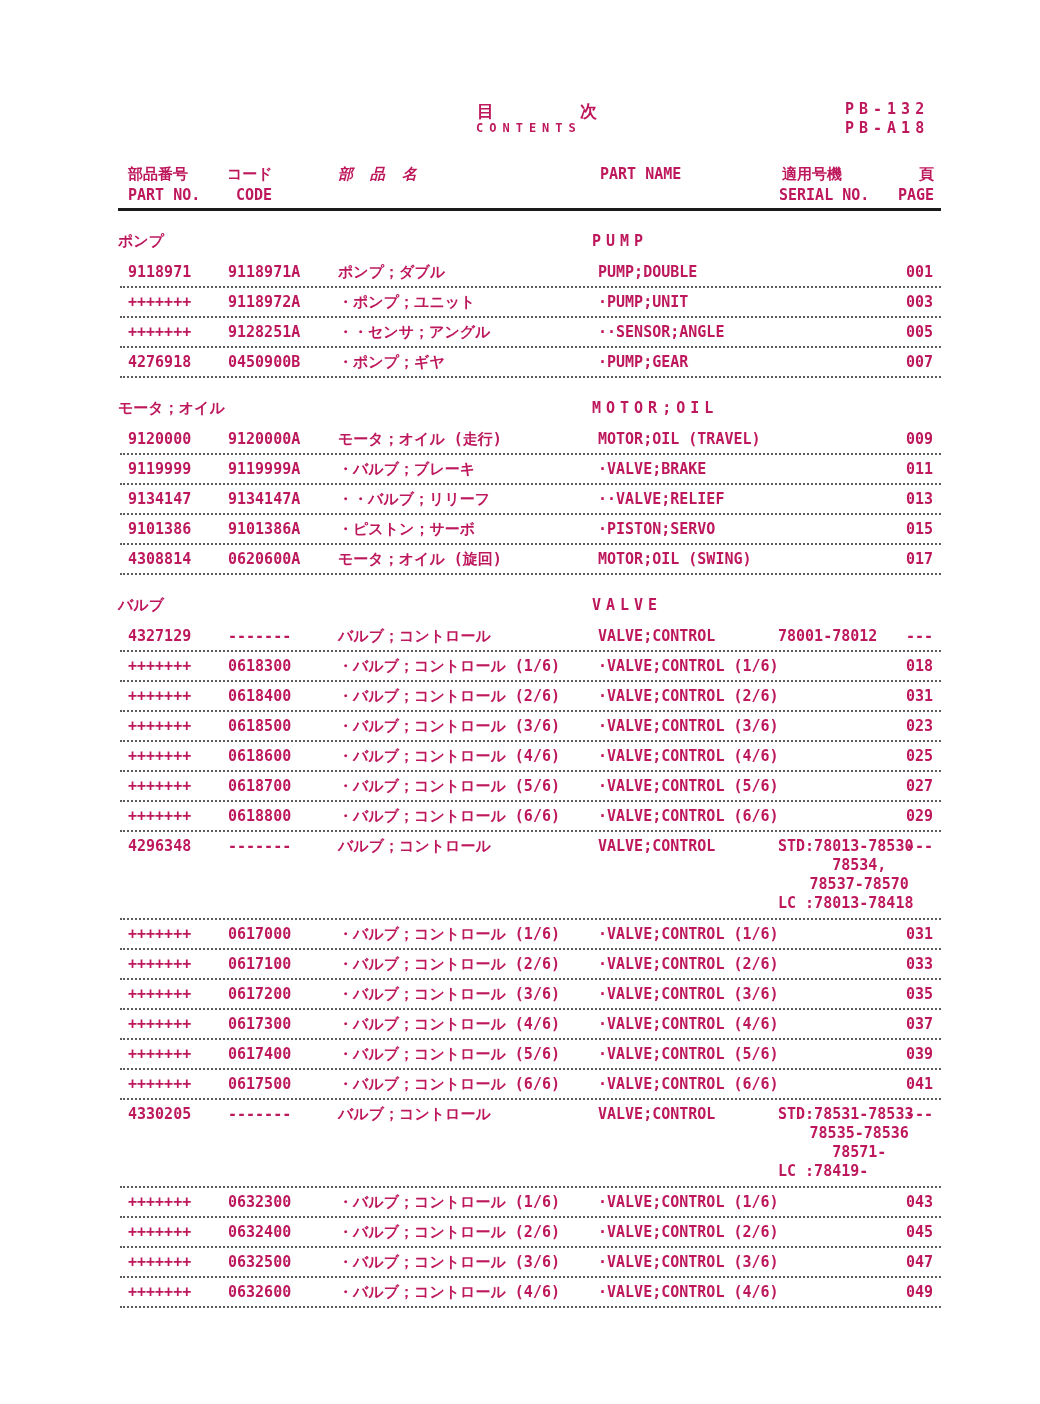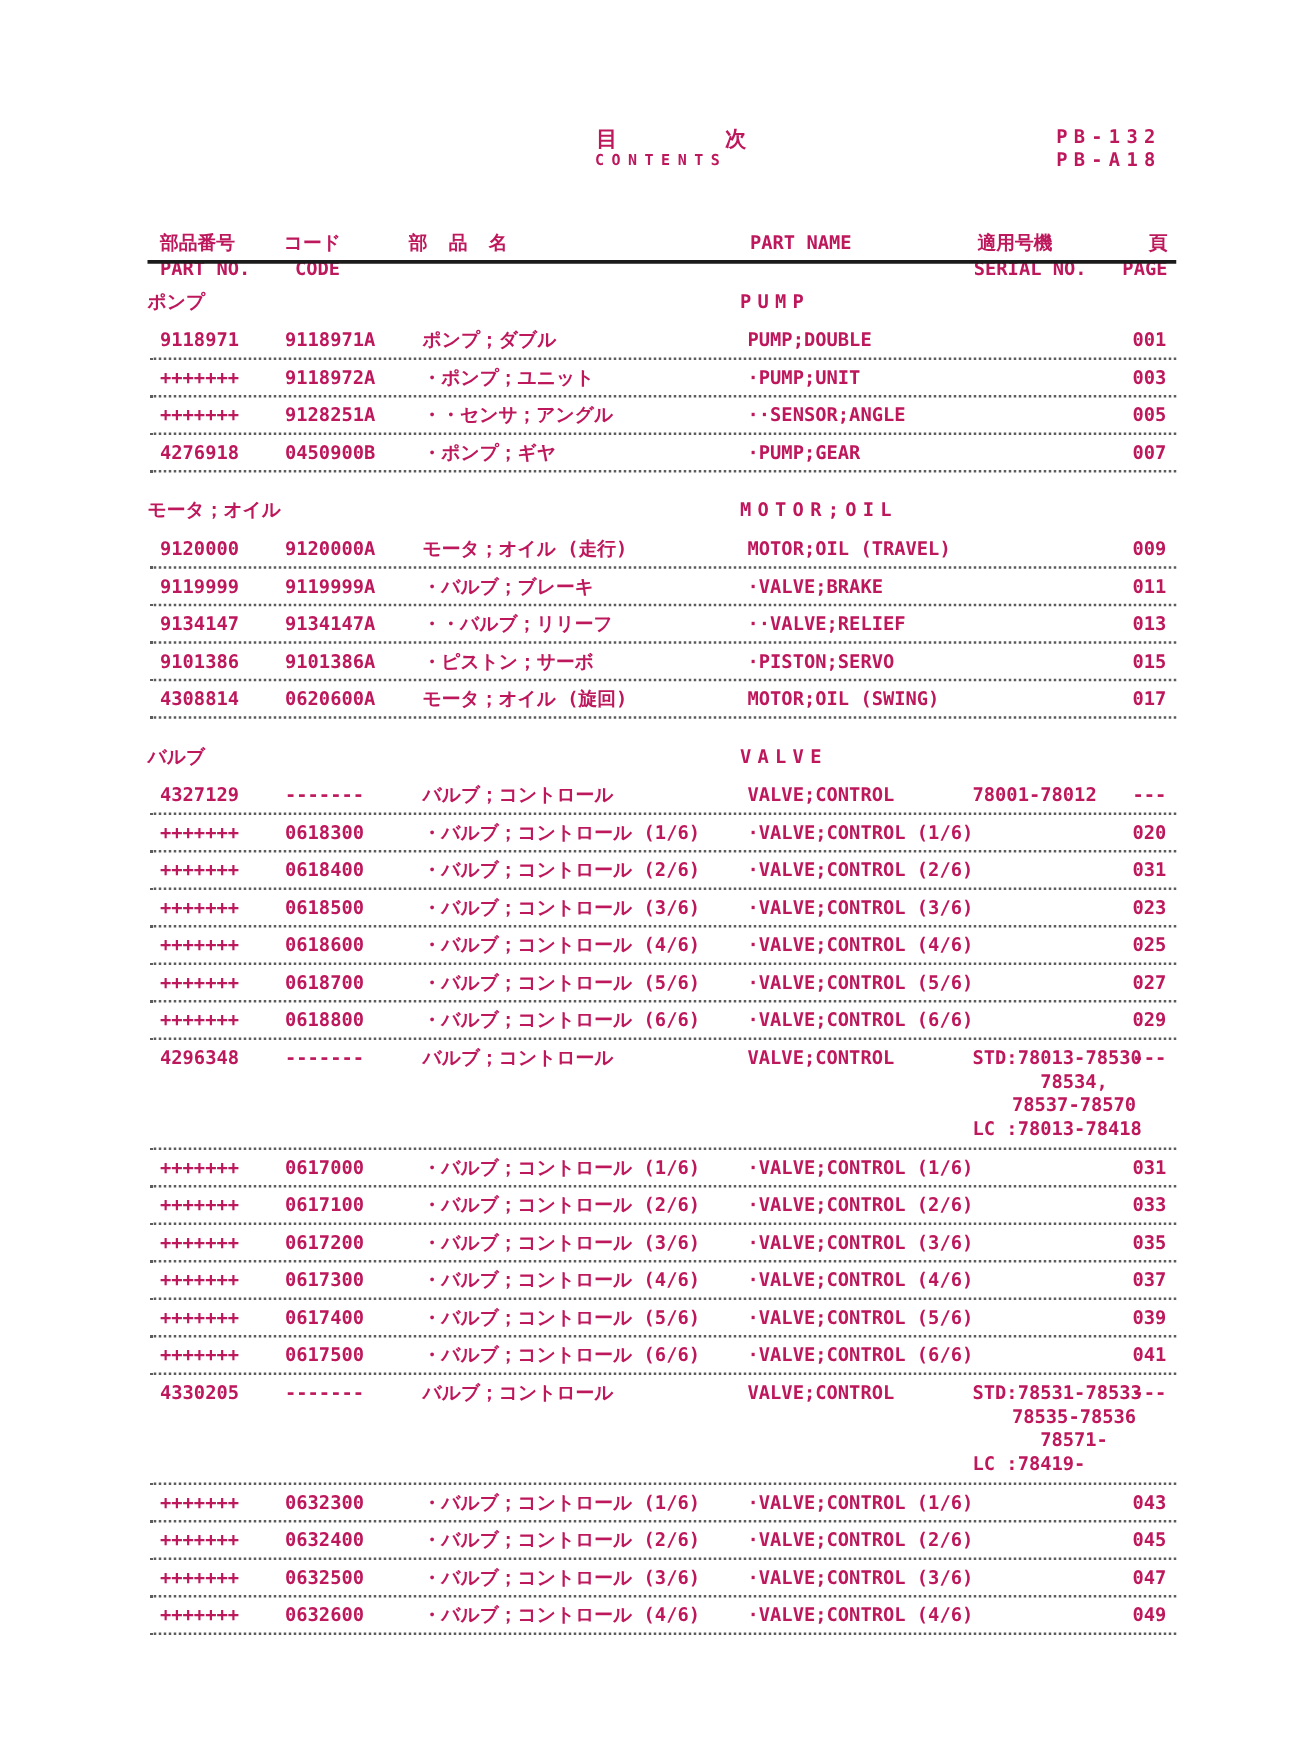--- a/index.html
+++ b/index.html
@@ -21,27 +21,27 @@
   }
   .title-en {
     position:absolute; left:476px; top:121px;
     font-size:12px; letter-spacing:6px; white-space:nowrap;
   }
   .doc-nos {
     position:absolute; left:845px; top:100px;
     font-size:15px; letter-spacing:5px; line-height:19px; white-space:nowrap;
   }
   
-  .col-headers { position:absolute; left:0; top:165px; width:1040px; height:44px;margin-top:20px; }
+  .col-headers { position:absolute; left:0; top:165px; width:1040px; height:44px; }
   .col-headers span { position:absolute; white-space:nowrap; }
   .h-part-jp   { left:128px; top:0; }
   .h-part-en   { left:128px; top:21px; }
   .h-code-jp   { left:227px; top:0; }
   .h-code-en   { left:236px; top:21px; }
-  .h-name-jp   { left:327px; top:0; letter-spacing:4px; }
+  .h-name-jp   { left:338px; top:0; letter-spacing:4px;font-style:italic; }
   .h-pname-en  { left:600px; top:0; }
   .h-serial-jp { left:782px; top:0; }
   .h-serial-en { left:779px; top:21px; }
   .h-page-jp   { right:106px; top:0; }
   .h-page-en   { right:106px; top:21px; }
   .rule {
     position:absolute; left:118px; top:208px;
     width:823px; height:3px; background:#1b1b1b;
   }
   
@@ -207,21 +207,21 @@
             </div>
       <span class="c-page">---</span>
     </div>
 
     <div class="row">
       <span class="c-part">+++++++</span>
       <span class="c-code">0618300</span>
       <span class="c-njp">・バルブ；コントロール (1/6)</span>
       <span class="c-nen">·VALVE;CONTROL (1/6)</span>
       <div class="c-serial"></div>
-      <span class="c-page">020</span>
+      <span class="c-page">018</span>
     </div>
 
     <div class="row">
       <span class="c-part">+++++++</span>
       <span class="c-code">0618400</span>
       <span class="c-njp">・バルブ；コントロール (2/6)</span>
       <span class="c-nen">·VALVE;CONTROL (2/6)</span>
       <div class="c-serial"></div>
       <span class="c-page">031</span>
     </div>

